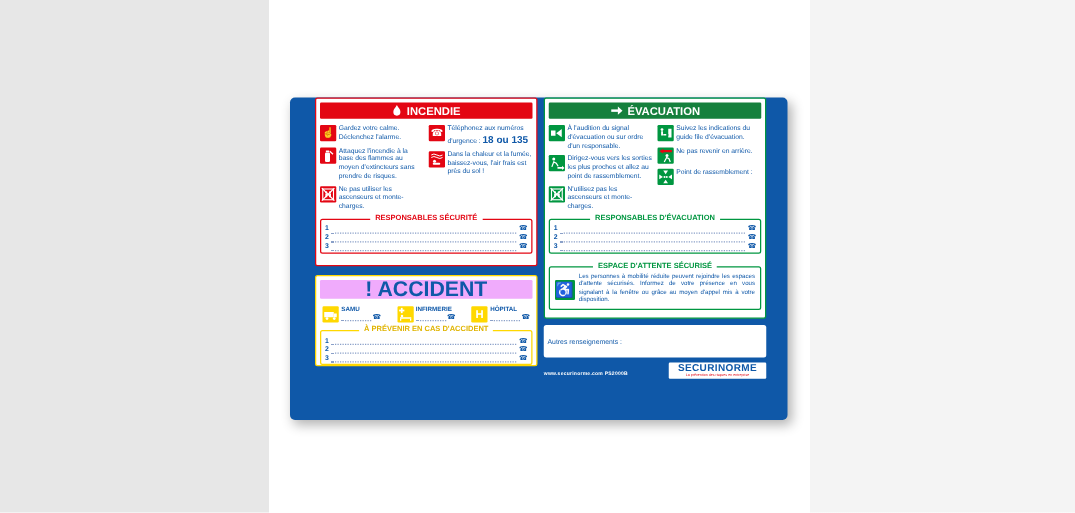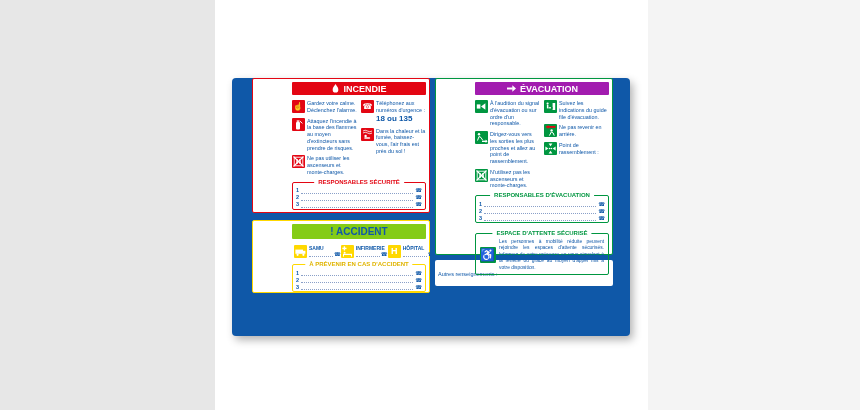--- a/index.html
+++ b/index.html
@@ -12,28 +12,28 @@
   .poster{
     position:absolute;left:232px;top:78px;width:398px;height:258px;
     background:#0f58a8;border-radius:4px;
     box-shadow:3px 4px 9px rgba(0,0,0,.30);
     box-sizing:border-box;
   }
   .poster-header{height:32px;display:flex;align-items:center;justify-content:space-between;padding:0 22px;}
   .title{color:#fff;font-weight:bold;font-size:16px;letter-spacing:.5px;flex:1;text-align:center;}
   .cols{display:flex;gap:5px;padding:0 17px 0 20px;}
   .col-left,.col-right{width:178px;display:flex;flex-direction:column;}
-  .panel{background:#fff;border-radius:2px;box-sizing:border-box;padding-left:36px;}
+  .panel{background:#fff;border-radius:2px;box-sizing:border-box;}
   .panel.red-b{border:1px solid #e30613;height:135px;}
   .panel.yellow-b{border:1px solid #ffd800;height:73px;margin-top:7px;}
   .panel.green-b{border:1px solid #009640;height:177px;}
   .hdr{height:13px;margin:3px;display:flex;align-items:center;justify-content:center;gap:3px;color:#fff;font-weight:bold;font-size:9px;border-radius:1px;}
   .hdr.red-bg{background:#e30613;}
-  .hdr.green-bg{background:#a21caf;}
-  .hdr.yellow-bg{background:#84cc16;color:#0f58a8;height:15px;font-size:10px;}
+  .hdr.green-bg{background:#15803d;}
+  .hdr.yellow-bg{background:#f0abfc;color:#0f58a8;height:15px;font-size:17px;}
   .items{display:flex;gap:4px;padding:2px 3px 0 3px;}
   .subcol{flex:1;display:flex;flex-direction:column;gap:4px;}
   .item{display:flex;gap:2px;align-items:flex-start;}
   .ico{width:13px;height:13px;flex:0 0 13px;display:flex;align-items:center;justify-content:center;border-radius:1px;color:#fff;overflow:hidden;}
   .ico.red{background:#e30613;}
   .ico.green{background:#009640;}
   .ico.yellow{background:#ffd800;}
   .glyph{font-size:8px;line-height:1;}
   .txt{font-size:5.4px;line-height:1.25;color:#0f58a8;}
   .big{font-size:8px;font-weight:bold;}
@@ -348,15 +348,22 @@
             <span class="espace-ico">♿</span>
             <span class="espace-txt">Les personnes à mobilité réduite peuvent rejoindre les espaces d'attente sécurisés. Informez de votre présence en vous signalant à la fenêtre ou grâce au moyen d'appel mis à votre disposition.</span>
           </div>
         </div>
       </section>
 
       <div class="autres">
         <span class="autres-label">Autres renseignements :</span>
       </div>
 
+      <div class="footer-row">
+        <span class="url">www.securinorme.com PS2000B</span>
+        <div class="brand-box">
+          <span class="brand">SECURINORME</span>
+          <span class="tagline">La prévention des risques en entreprise</span>
+        </div>
+      </div>
     </div>
   </div>
 </div>
 
 </body></html>

